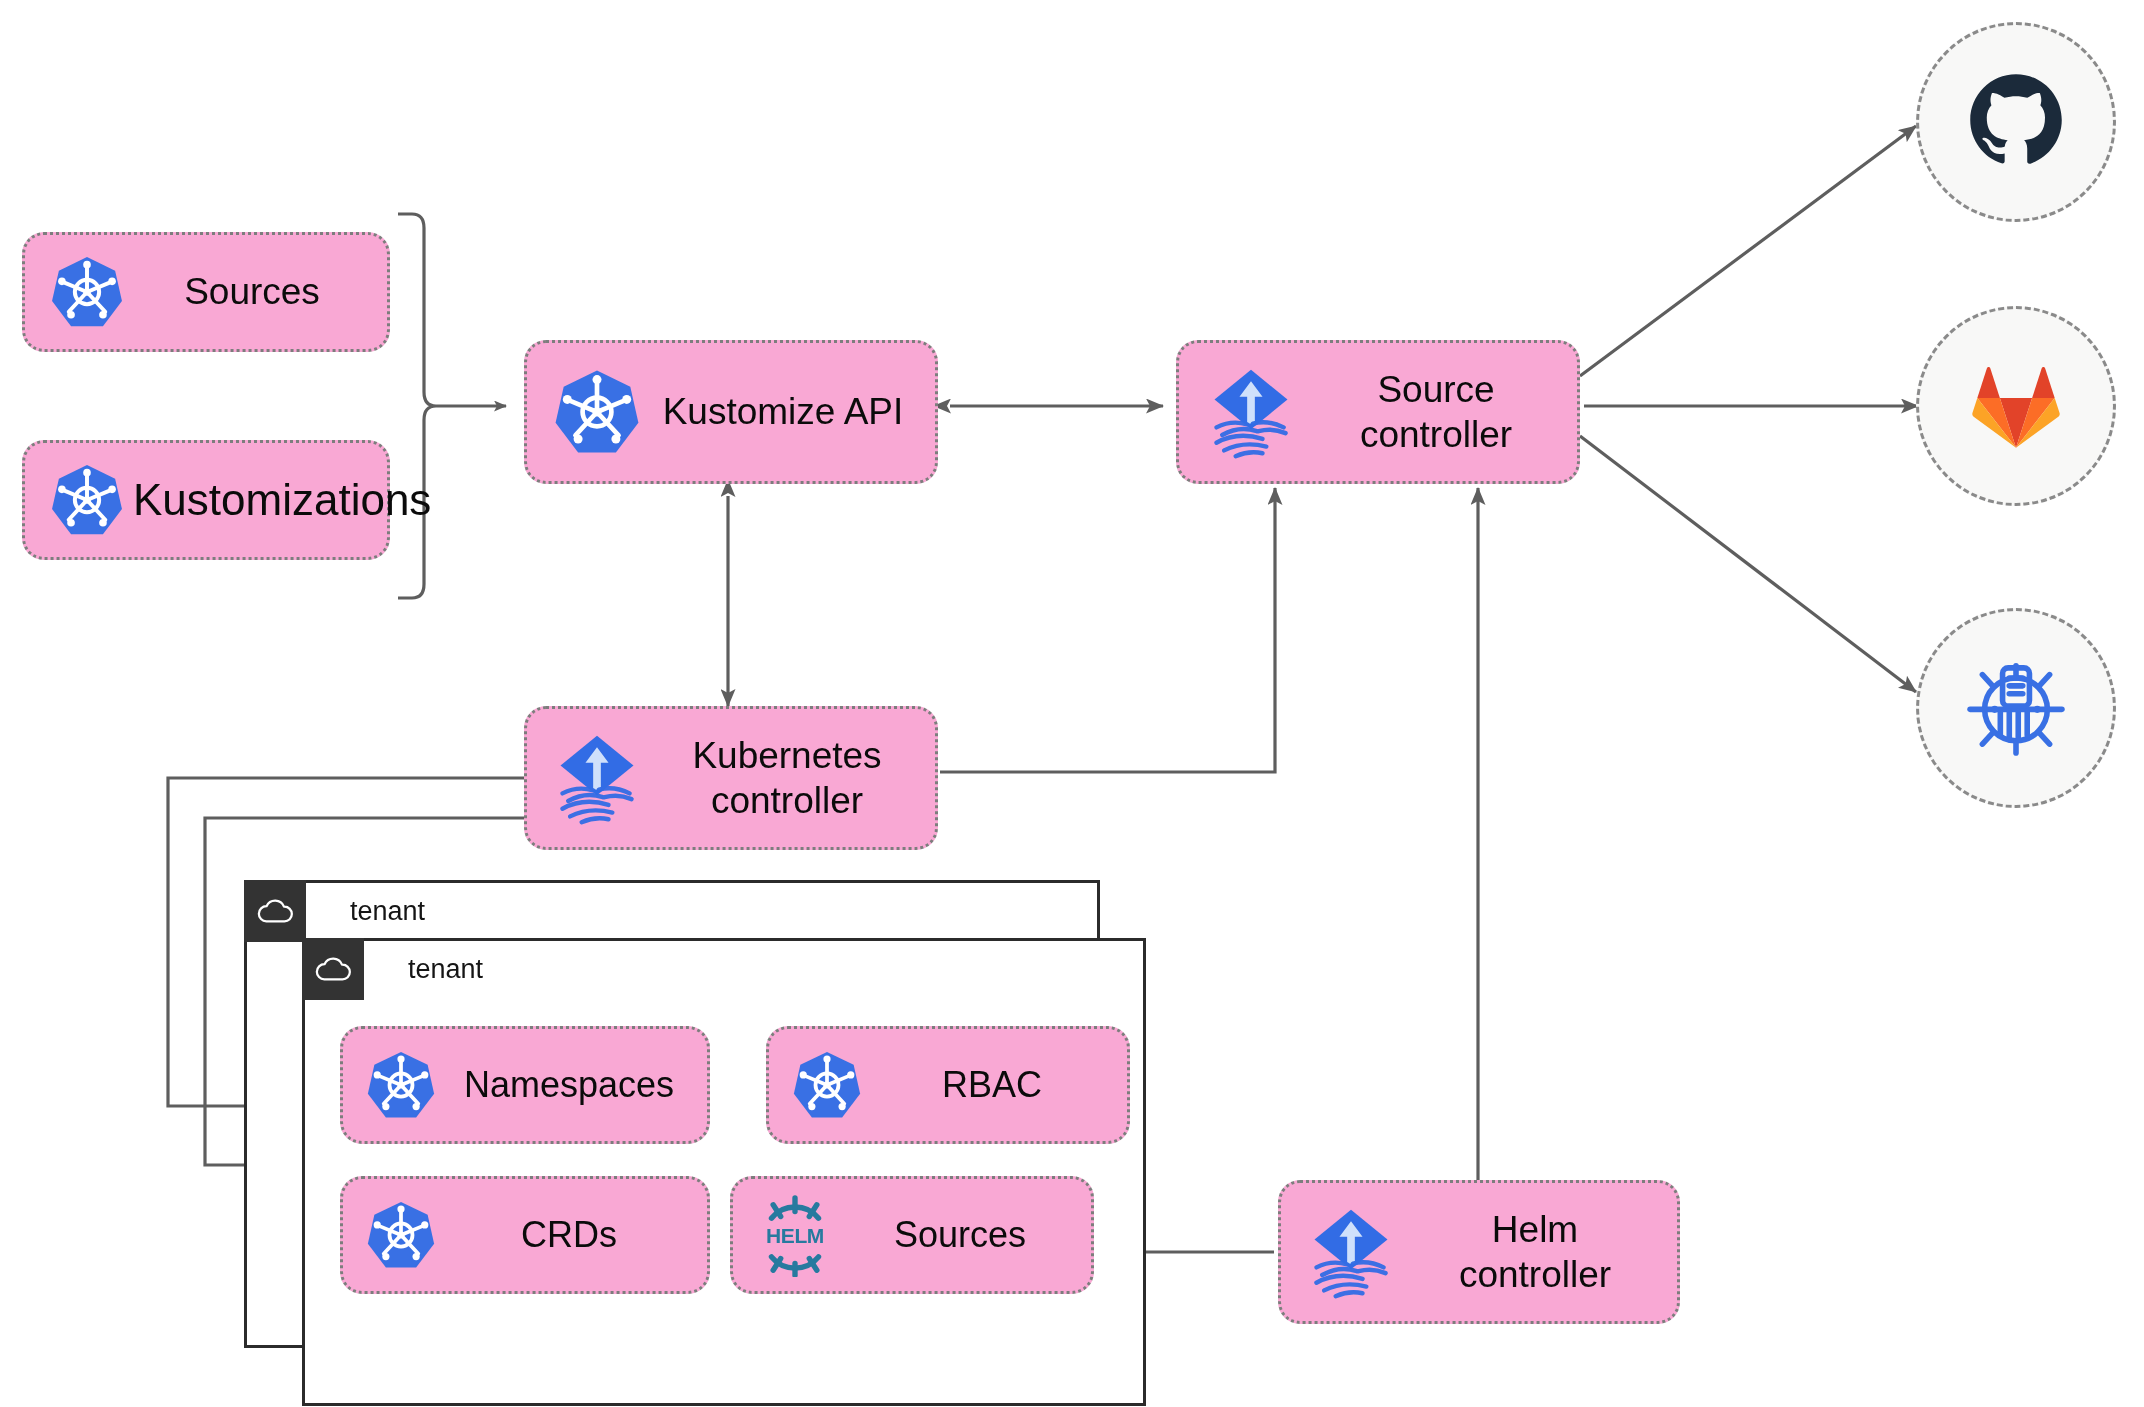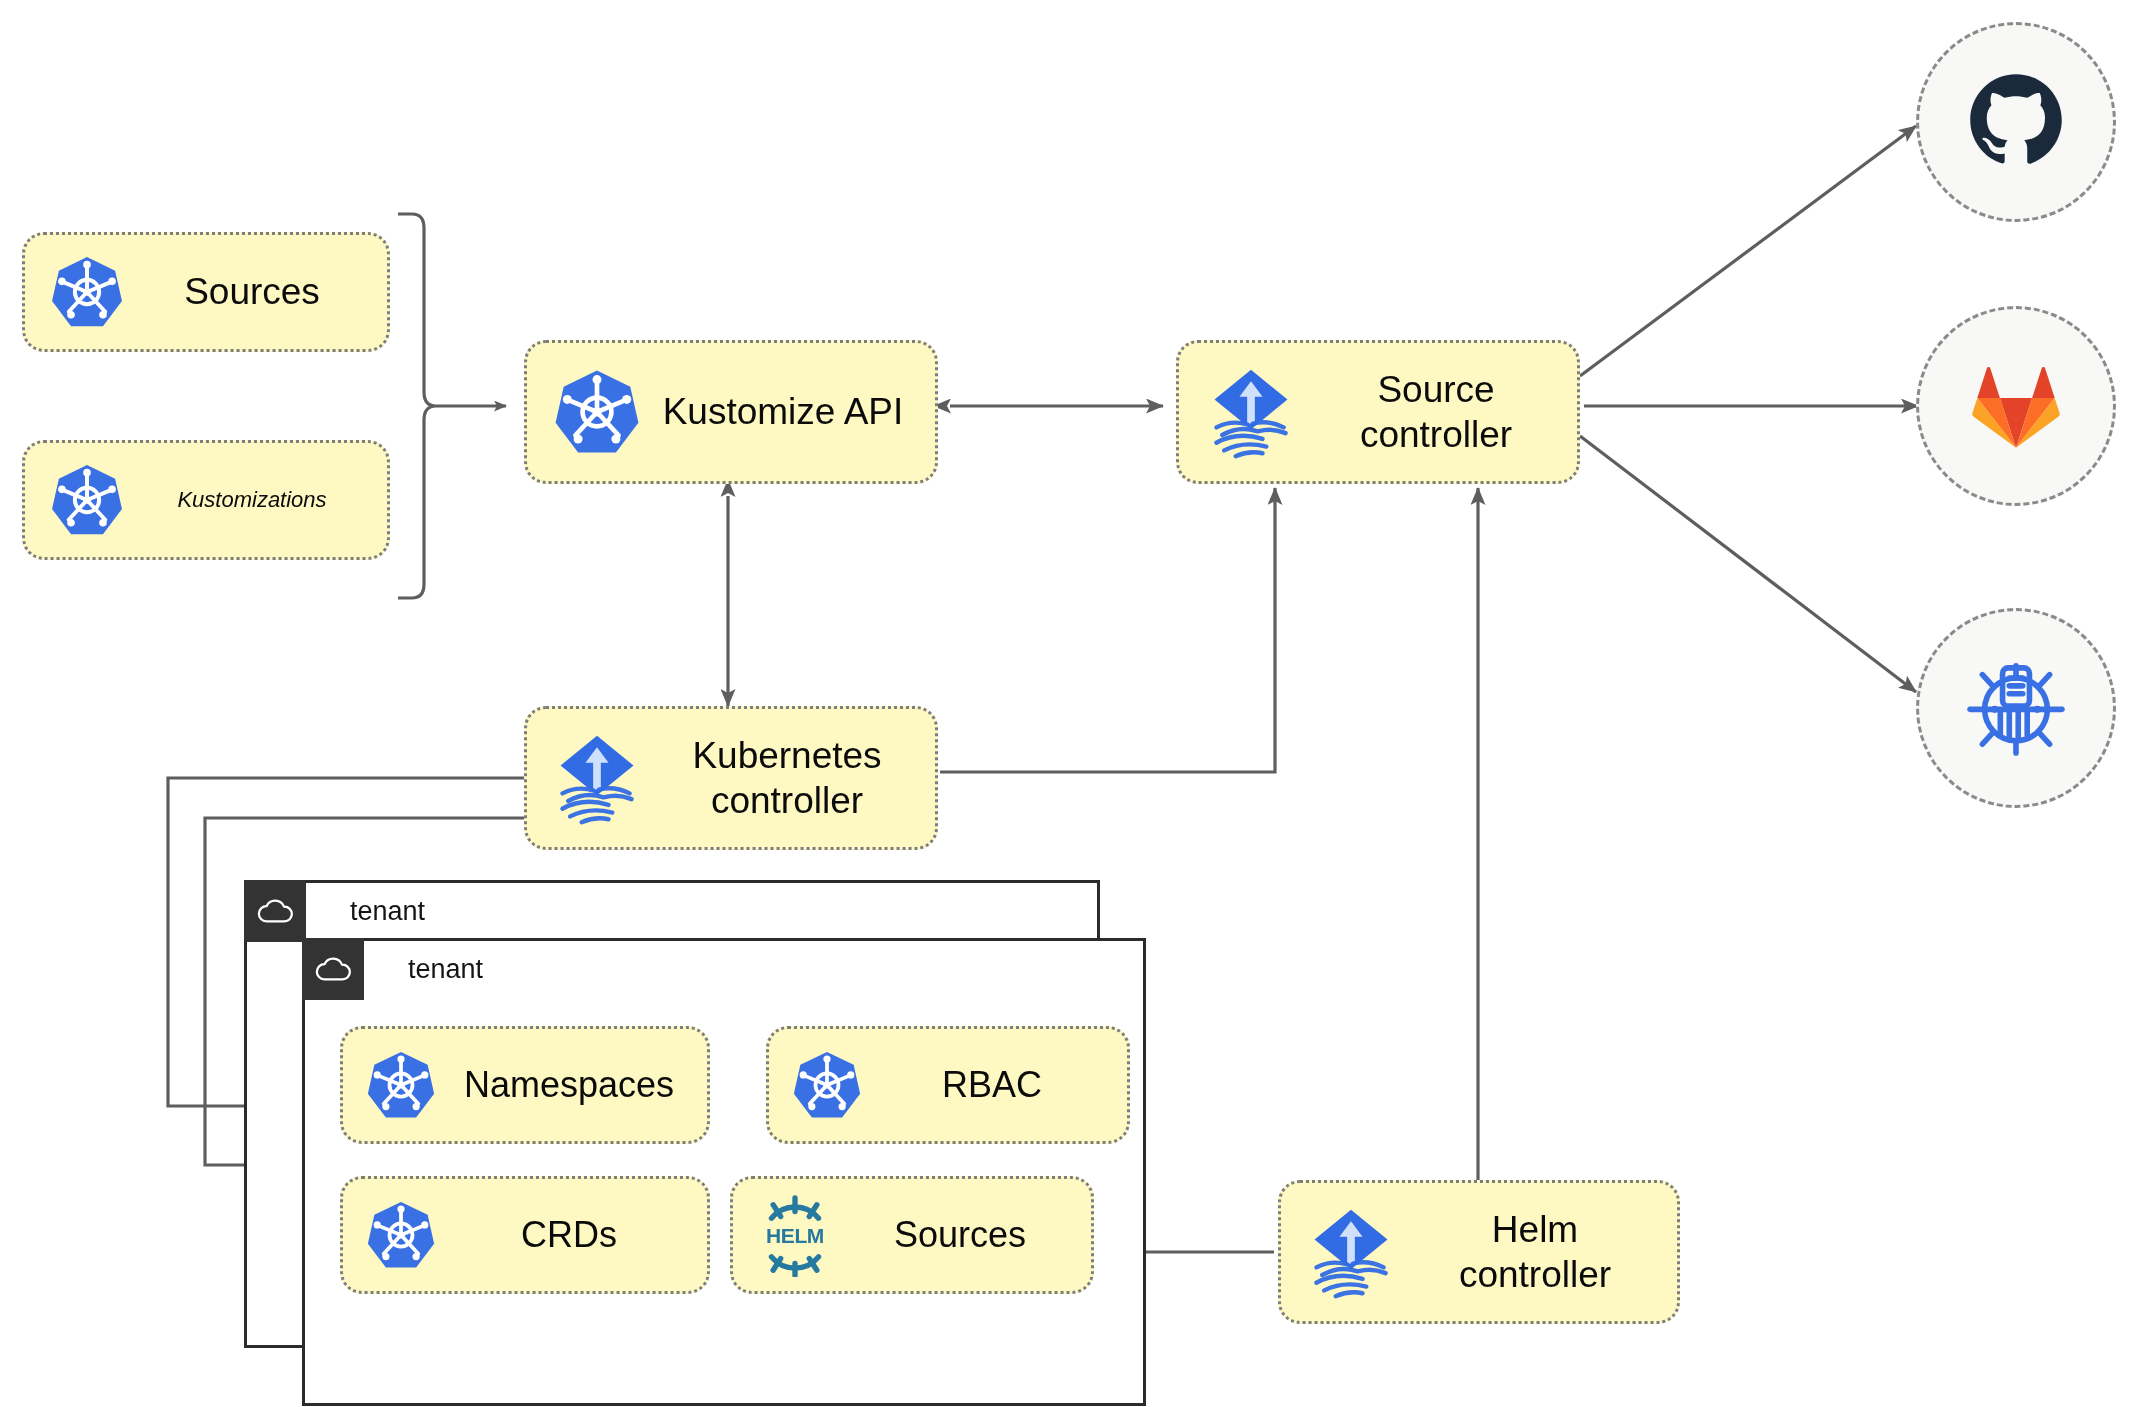--- a/index.html
+++ b/index.html
@@ -1,30 +1,30 @@
 <!DOCTYPE html>
 <html><head>
 <meta charset="utf-8">
 <style>
   html,body{margin:0;padding:0;background:#ffffff;}
   body{font-family:"Liberation Sans","DejaVu Sans",sans-serif;}
   #stage{position:relative;width:2144px;height:1407px;background:#ffffff;overflow:hidden;}
   svg.layer{position:absolute;left:0;top:0;width:2144px;height:1407px;}
   .node{position:absolute;box-sizing:border-box;display:flex;align-items:center;}
-  .rbox{background:#fef9c3;border:3px dotted #7d7d7d;border-radius:22px;}
+  .rbox{background:#f9a8d4;border:3px dotted #7d7d7d;border-radius:22px;}
   .rbox .ico{flex:0 0 auto;display:flex;align-items:center;justify-content:center;}
   .rbox .lbl{flex:1 1 auto;text-align:center;color:#0b0b0b;line-height:1.22;}
   .circlebox{position:absolute;border-radius:50%;background:#f8f8f7;border:3px dashed #8a8a8a;
              display:flex;align-items:center;justify-content:center;box-sizing:border-box;}
   .tenant{position:absolute;background:#ffffff;border:3px solid #2b2b2b;box-sizing:border-box;}
   .tenant-hdr{position:absolute;left:-3px;top:-3px;height:62px;display:flex;align-items:center;gap:24px;}
   .tenant-chip{width:62px;height:62px;background:#333333;display:flex;align-items:center;justify-content:center;}
   .tenant-name{margin-left:20px;font-size:27px;color:#151515;}
   .t-lbl-big{font-size:37px;}
-  .t-lbl-mid{font-size:22px;font-style:italic;}
+  .t-lbl-mid{font-size:44px;}
   .t-lbl-sm{font-size:36px;}
 </style>
 </head>
 <body>
 
 <div id="stage">
 
   <svg class="layer" viewBox="0 0 2144 1407">
     <defs>
       <marker id="ah" markerWidth="13" markerHeight="11" refX="12" refY="5.5" orient="auto" markerUnits="userSpaceOnUse">

